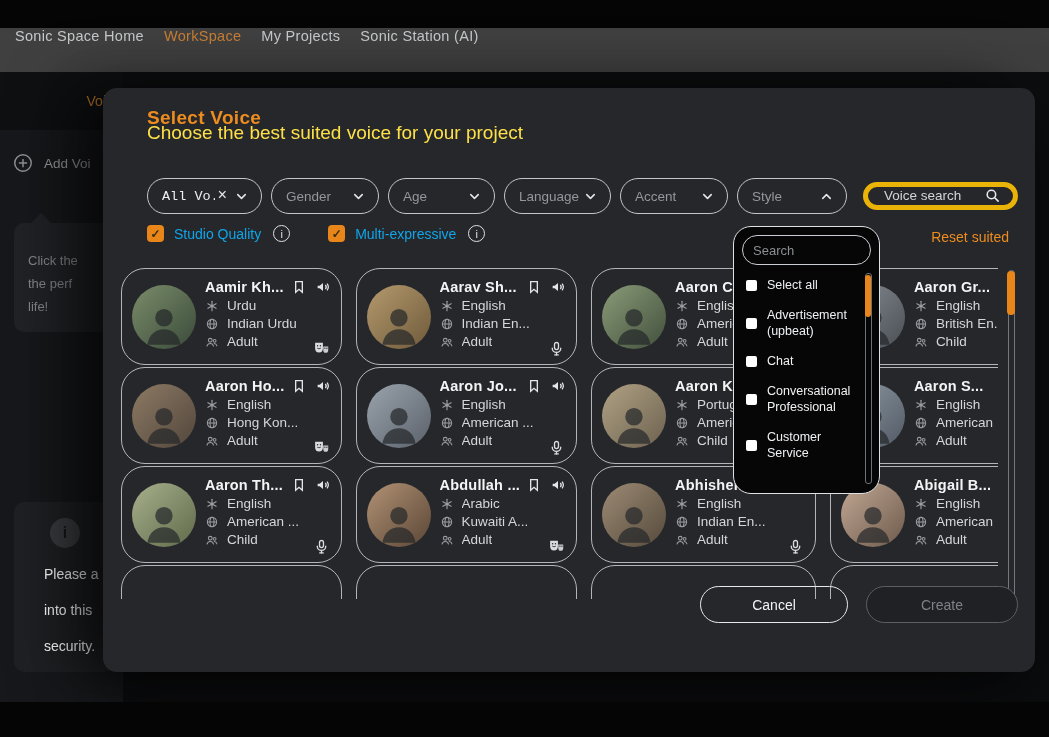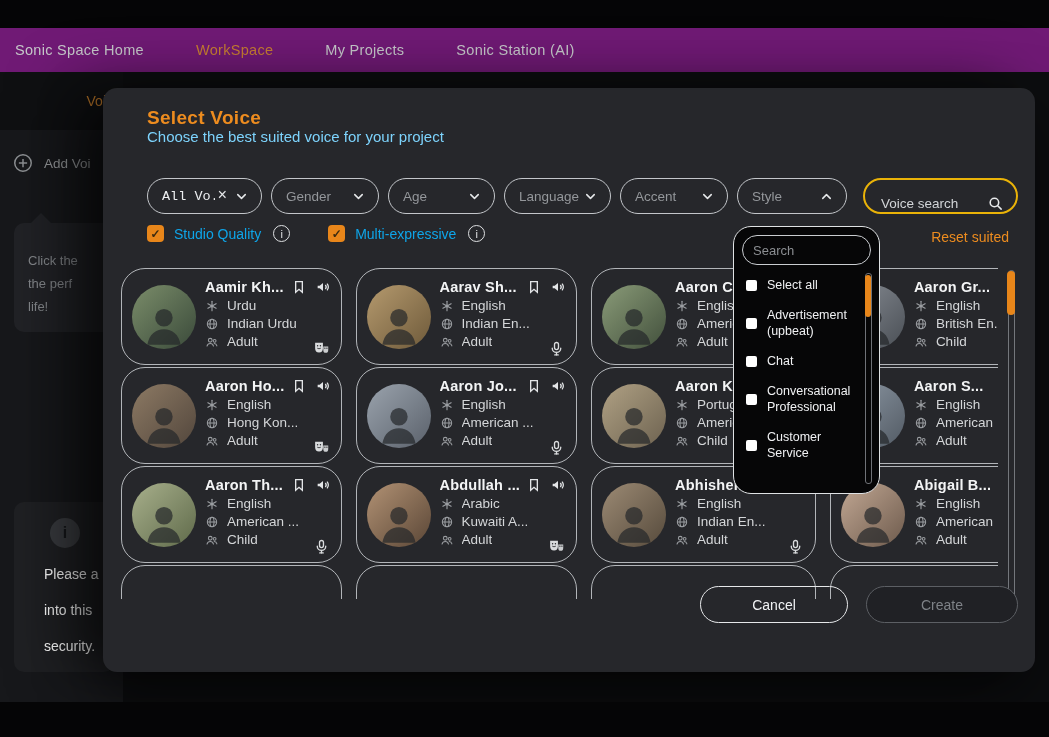--- a/index.html
+++ b/index.html
@@ -1,21 +1,21 @@
 <!DOCTYPE html>
 <html style="--accent: #ED8C1F; --nav_active: #C87E33; --checkbox_orange: #E8861A; --scroll_thumb: #E8861A;"><head>
 <meta charset="utf-8">
 <style>
   html,body{margin:0;padding:0;background:#050506;}
   .page{position:relative;width:1049px;height:737px;overflow:hidden;
         font-family:"Liberation Sans",sans-serif;background:#0D0E10;}
   
   .topstrip{position:absolute;left:0;top:0;width:100%;height:28px;background:#050506;}
-  .navbar{position:absolute;left:0;top:28px;width:100%;height:44px;background:#701a75;
-          display:flex;align-items:center;gap:52px;padding-left:15px;box-sizing:border-box;}
+  .navbar{position:absolute;left:0;top:28px;width:100%;height:44px;background:#404040;
+          display:flex;align-items:flex-start;gap:20px;padding-left:15px;box-sizing:border-box;}
   .nav-item{font-size:14.5px;color:#c6c8ca;letter-spacing:.3px;cursor:pointer;white-space:nowrap;}
   .nav-item.active{color:var(--nav_active,#C87E33);}
   .bottomstrip{position:absolute;left:0;top:702px;width:100%;height:35px;background:#050506;}
   
   .sidebar{position:absolute;left:0;top:72px;width:123px;height:630px;background:#17181B;}
   .sb-top{height:58px;background:#0F1012;display:flex;align-items:center;justify-content:flex-end;
           padding-right:10px;box-sizing:border-box;}
   .sb-tab{color:#C07A2A;font-size:14px;}
   .sb-add{display:flex;align-items:center;gap:10px;padding:22px 0 0 12px;color:#97999C;font-size:13.5px;}
   .sb-add svg{width:22px;height:22px;color:#8E9194;flex:none;}
@@ -27,32 +27,32 @@
   .sb-info{position:absolute;left:14px;top:430px;width:100px;background:#1F2023;border-radius:10px;
            padding:16px 4px 16px 0;box-sizing:border-box;}
   .info-circle{width:30px;height:30px;border-radius:50%;background:#3A3C40;color:#17181B;
                display:flex;align-items:center;justify-content:center;font-size:16px;font-weight:700;
                margin:0 0 12px 36px;}
   .sb-info p{margin:16px 0 0 30px;font-size:14px;line-height:20px;color:#ffffff;}
   
   .modal{position:absolute;left:103px;top:88px;width:932px;height:584px;background:#26272B;
          border-radius:14px;box-shadow:-34px 0 60px rgba(0,0,0,.55),0 24px 60px rgba(0,0,0,.5);}
   .m-title{position:absolute;left:44px;top:19px;font-size:19px;font-weight:700;color:var(--accent,#ED8C1F);letter-spacing:.3px;}
-  .m-sub{position:absolute;left:44px;top:40px;font-size:15px;color:#7dd3fc;}
+  .m-sub{position:absolute;left:44px;top:34px;font-size:19px;color:#fde047;}
   
   .filters{position:absolute;left:44px;top:90px;right:17px;display:flex;gap:9px;align-items:center;}
   .pill{height:36px;border:1px solid #C3C6CA;border-radius:18px;display:flex;align-items:center;
         padding:0 12px 0 14px;box-sizing:border-box;cursor:pointer;flex:none;}
   .pill-label{font-size:13.5px;color:#94979B;flex:1;white-space:nowrap;overflow:hidden;}
   .pill.lit .pill-label{color:#ECEEF0;}
   .pill-clear{color:#E6E8EA;font-size:16px;line-height:1;margin:0 7px 0 2px;}
   .chev{width:15px;height:15px;color:#E6E8EA;flex:none;}
   .chev.up{transform:rotate(180deg);}
-  .search-pill{margin-left:auto;width:155px;height:36px;border:2px solid #eab308;border-radius:18px;
-        display:flex;align-items:flex-end;padding:0 12px 0 14px;box-sizing:border-box;gap:6px;flex:none;}
+  .search-pill{margin-left:auto;width:155px;height:28px;border:5px solid #eab308;border-radius:18px;
+        display:flex;align-items:flex-start;padding:0 12px 0 14px;box-sizing:border-box;gap:6px;flex:none;}
   .search-pill input{flex:1;min-width:0;background:transparent;border:0;outline:0;color:#E8EAEC;
         font-size:13.5px;font-family:inherit;}
   .search-pill input::placeholder{color:#D2D5D8;}
   .search-pill svg{width:17px;height:17px;color:#E8EAEC;flex:none;}
   
   .toggles{position:absolute;left:44px;top:137px;display:flex;gap:38px;align-items:center;}
   .toggle{display:flex;align-items:center;gap:10px;cursor:pointer;}
   .cbox{width:17px;height:17px;border-radius:4px;background:var(--checkbox_orange,#E8861A);color:#3A2A10;
         display:flex;align-items:center;justify-content:center;font-size:12px;font-weight:700;}
   .toggle-label{font-size:14px;color:#0ea5e9;}

